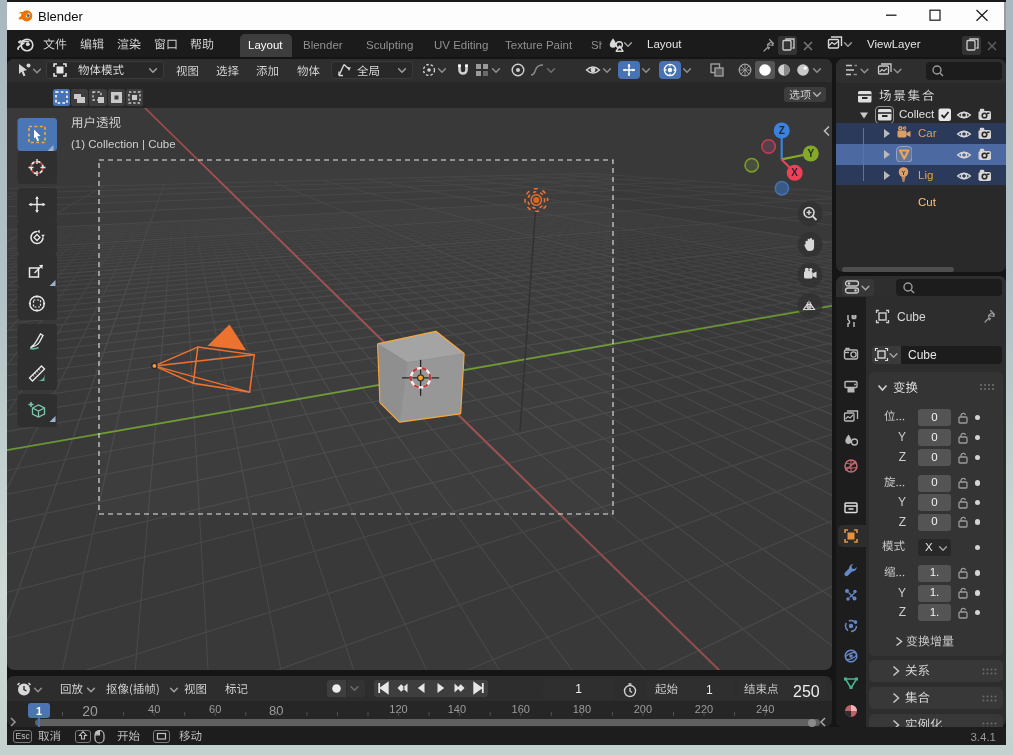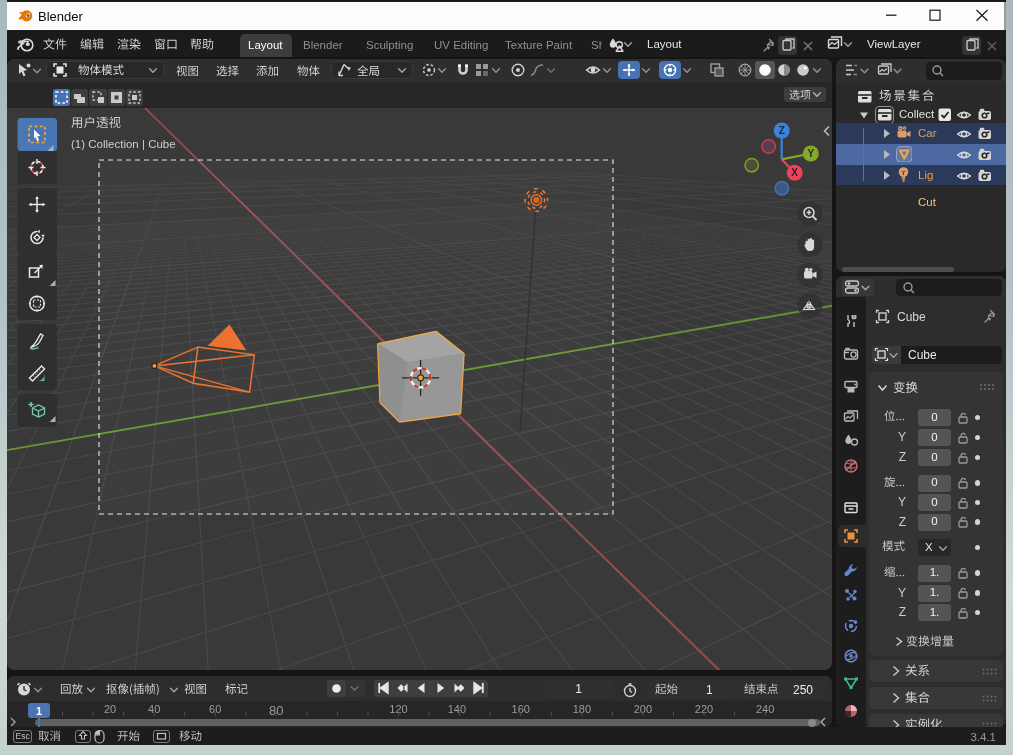--- a/index.html
+++ b/index.html
@@ -1107,22 +1107,22 @@
     </g>
   </svg>
 <div class="tx" style="left:706px;top:683px;font-size:12px;color:#ededed;">1</div>
 <svg style="position:absolute;left:744px;top:683px;" width="34" height="14" viewBox="0 0 34 14">
     <g fill="#cccccc" transform="translate(0,10.12) scale(0.01150,-0.01150)">
       <path transform="translate(0,0)" d="M63 184Q62 192 57 205Q52 219 48 233Q43 247 38 257Q55 260 74 278Q93 295 117 322Q130 335 156 366Q181 397 212 439Q243 481 275 530Q307 579 334 629L403 587Q339 487 265 392Q191 297 116 225V223Q116 223 108 220Q100 216 89 210Q79 204 71 197Q63 190 63 184ZM63 184 60 247 99 273 398 322Q397 307 399 287Q400 268 402 256Q297 237 234 225Q170 213 137 206Q103 199 87 194Q72 189 63 184ZM56 427Q54 435 49 449Q45 463 40 477Q35 492 30 502Q44 505 58 521Q72 537 87 561Q96 573 112 601Q128 628 148 666Q168 704 188 747Q207 790 222 834L299 802Q273 742 241 682Q210 623 176 568Q142 514 107 470V468Q107 468 100 464Q92 460 82 453Q71 447 64 440Q56 433 56 427ZM56 427 55 483 93 507 304 525Q301 511 299 493Q297 475 297 463Q226 455 181 449Q136 444 111 440Q87 436 75 433Q63 430 56 427ZM35 53Q82 61 141 72Q201 84 267 97Q334 111 400 124L406 55Q312 33 217 13Q123 -7 48 -24ZM408 706H943V634H408ZM433 478H926V406H433ZM500 32H862V-36H500ZM639 841H716V441H639ZM459 304H901V-75H826V236H532V-79H459Z"></path>
       <path transform="translate(1000,0)" d="M76 734H927V663H76ZM460 839H537V-80H460ZM452 306 515 277Q479 226 430 178Q382 130 326 87Q270 45 210 11Q150 -23 92 -47Q87 -37 77 -25Q68 -14 58 -3Q49 8 40 16Q98 36 157 67Q217 97 271 136Q326 174 373 217Q419 261 452 306ZM550 304Q594 244 661 188Q728 132 808 87Q887 43 966 17Q958 9 947 -2Q937 -13 928 -26Q919 -38 912 -48Q833 -17 754 33Q674 83 605 145Q536 208 488 276ZM217 487V333H782V487ZM145 554H859V266H145Z"></path>
       <path transform="translate(2000,0)" d="M455 840H530V499H455ZM237 465V286H760V465ZM166 536H835V216H166ZM490 734H910V663H490ZM340 128 411 134Q419 103 424 66Q430 30 433 -4Q437 -37 437 -61L361 -71Q361 -46 358 -12Q356 22 351 59Q346 96 340 128ZM547 127 615 142Q631 112 645 76Q660 41 672 8Q685 -25 690 -50L617 -69Q612 -44 601 -10Q590 24 576 60Q562 96 547 127ZM751 135 818 161Q844 129 869 93Q895 57 917 21Q939 -14 951 -42L880 -72Q869 -44 848 -8Q827 28 801 66Q776 103 751 135ZM177 155 248 136Q224 78 188 19Q151 -40 110 -79L42 -46Q82 -12 118 44Q154 99 177 155Z"></path>
     </g>
   </svg>
-<div class="tx" style="left:793px;top:683px;font-size:12px;color:#ededed;">250</div>
-<div class="tx" style="left:98px;top:703px;width:24px;text-align:center;font-size:11px;color:#9c9c9c;">20</div>
+<div class="tx" style="left:793px;top:683px;font-size:16px;color:#ededed;">250</div>
+<div class="tx" style="left:78px;top:703px;width:24px;text-align:center;font-size:14px;color:#9c9c9c;">20</div>
 <div class="tx" style="left:142.145px;top:703px;width:24px;text-align:center;font-size:11px;color:#9c9c9c;">40</div>
 <div class="tx" style="left:203.245px;top:703px;width:24px;text-align:center;font-size:11px;color:#9c9c9c;">60</div>
 <div class="tx" style="left:264.345px;top:703px;width:24px;text-align:center;font-size:13px;color:#9c9c9c;">80</div>
 <div class="tx" style="left:325.445px;top:703px;width:24px;text-align:center;font-size:11px;color:#9c9c9c;margin-top:25px;">100</div>
 <div class="tx" style="left:386.545px;top:703px;width:24px;text-align:center;font-size:11px;color:#9c9c9c;">120</div>
 <div class="tx" style="left:447.64500000000004px;top:703px;width:24px;font-size:11px;color:#9c9c9c;">140</div>
 <div class="tx" style="left:508.745px;top:703px;width:24px;text-align:center;font-size:11px;color:#9c9c9c;">160</div>
 <div class="tx" style="left:569.845px;top:703px;width:24px;text-align:center;font-size:11px;color:#9c9c9c;">180</div>
 <div class="tx" style="left:630.945px;top:703px;width:24px;text-align:center;font-size:11px;color:#9c9c9c;">200</div>
 <div class="tx" style="left:692.0450000000001px;top:703px;width:24px;text-align:center;font-size:11px;color:#9c9c9c;">220</div>

